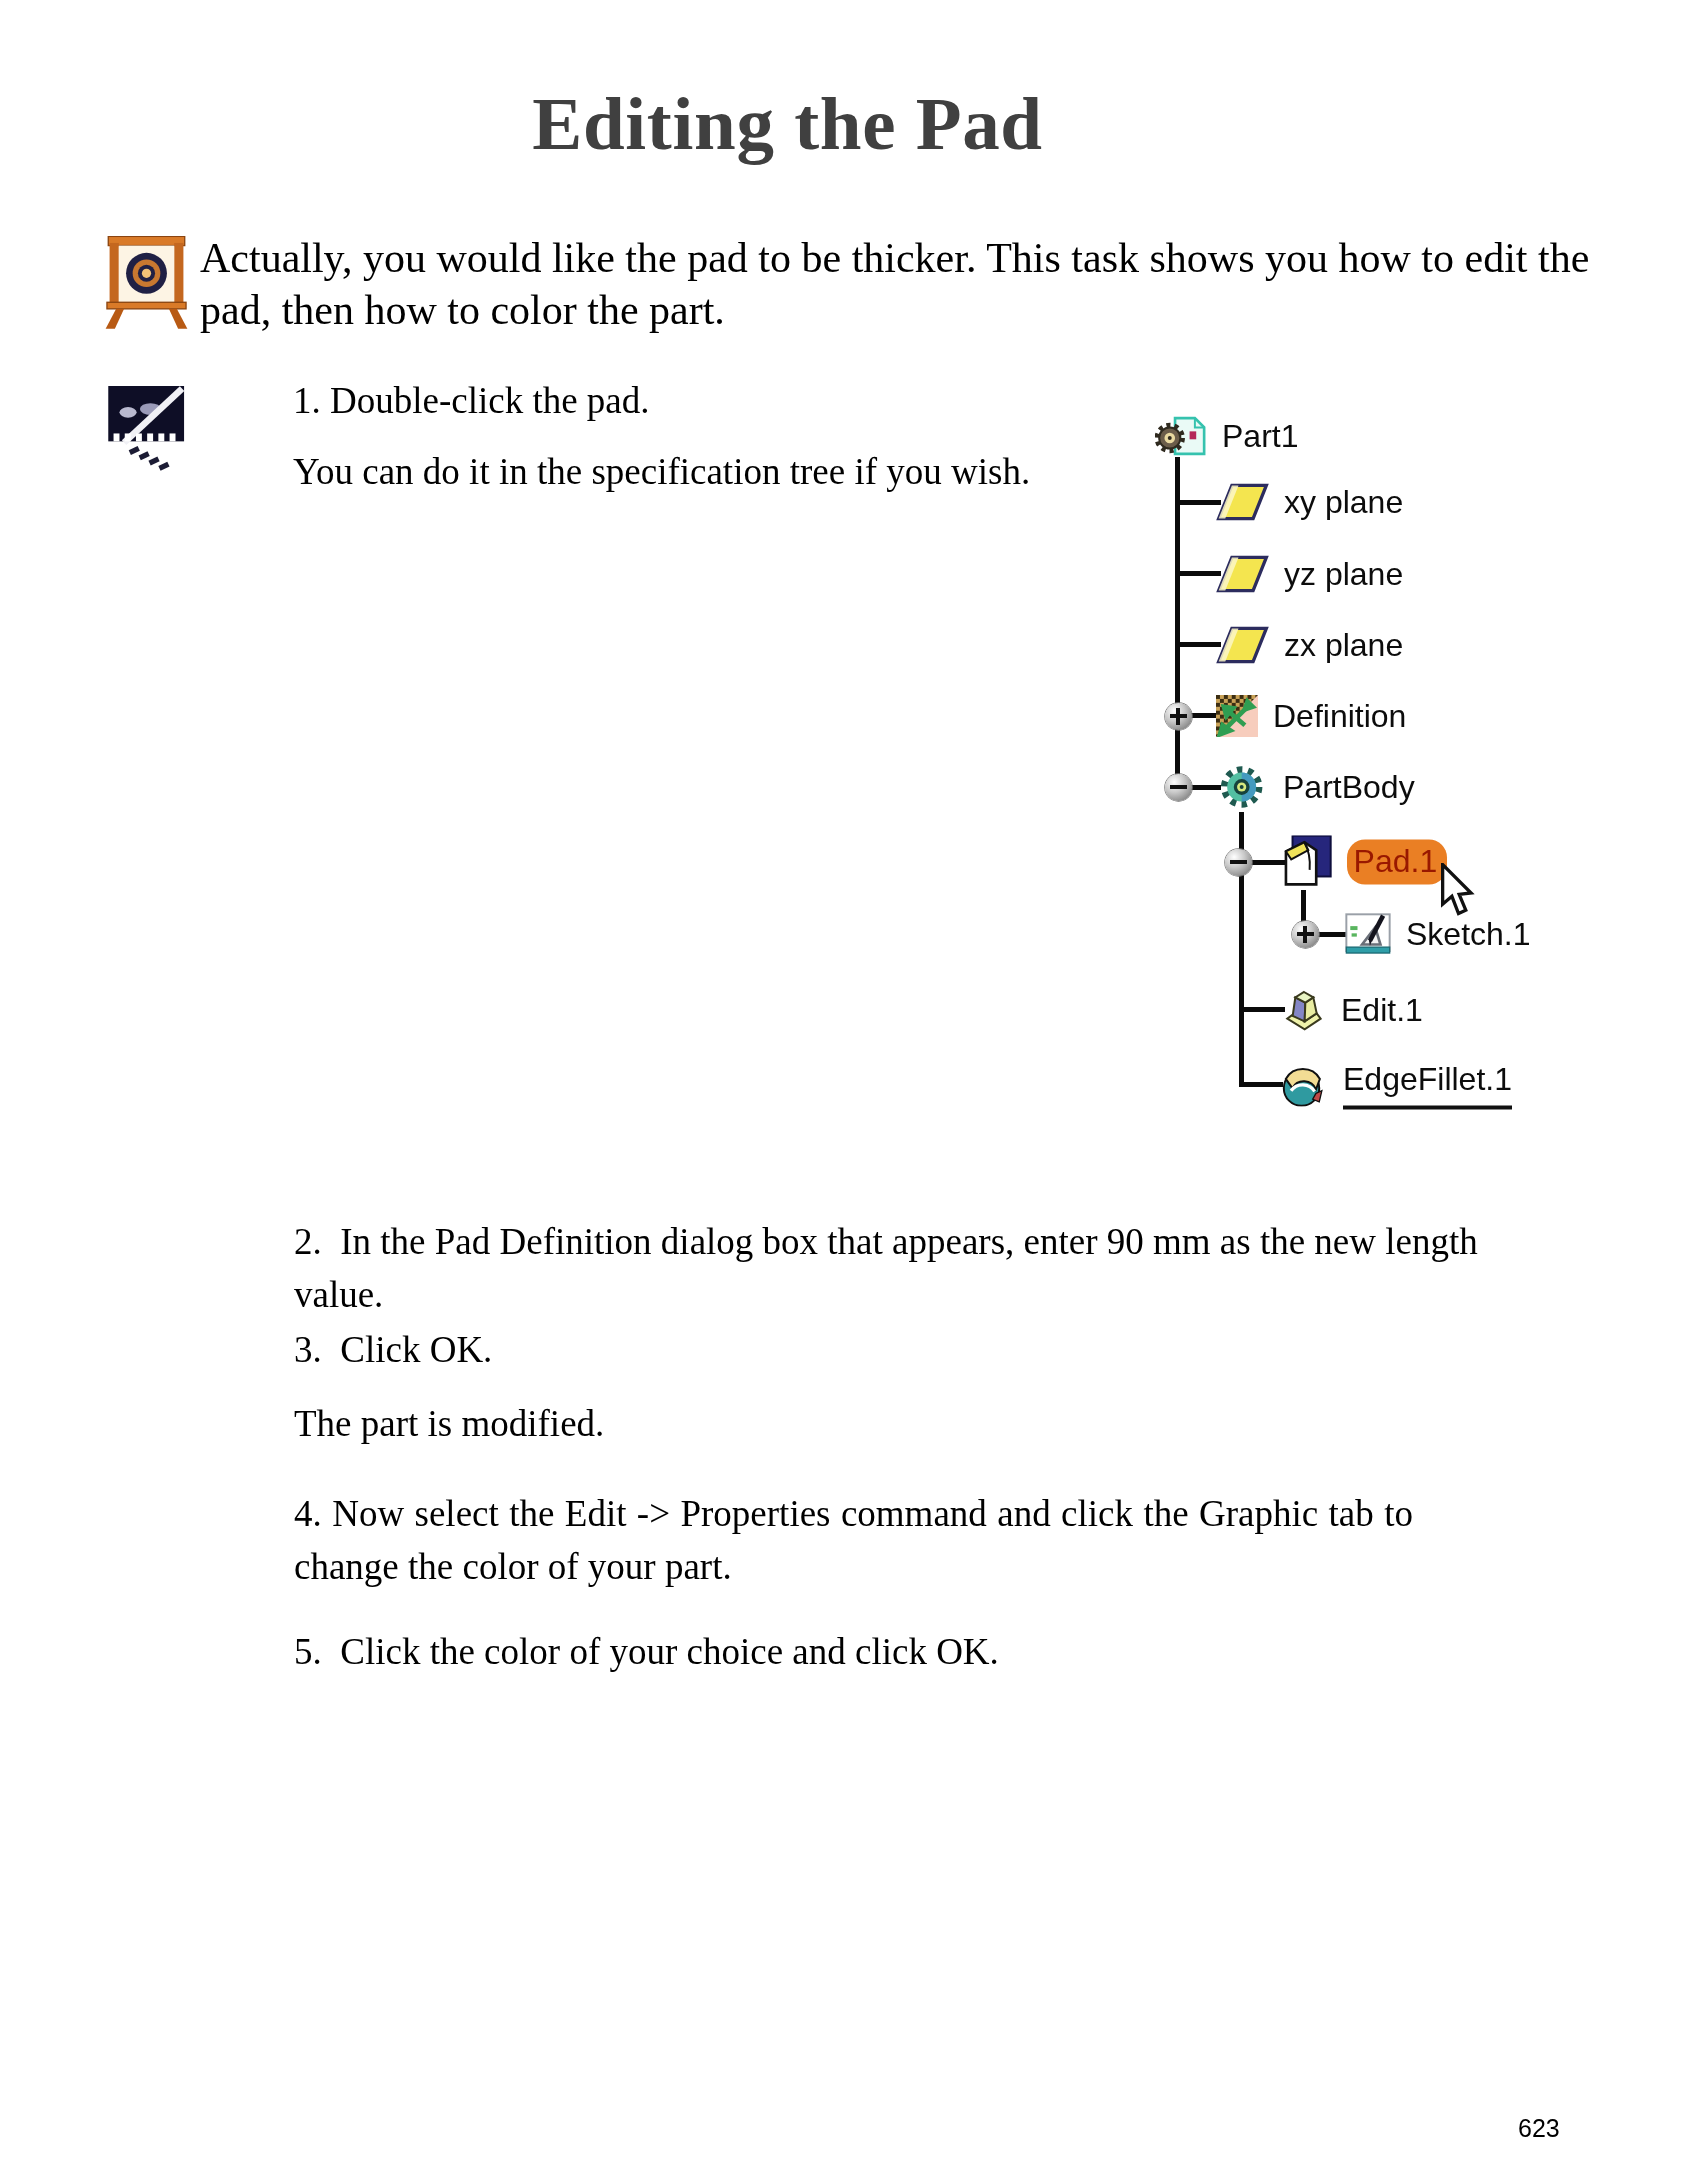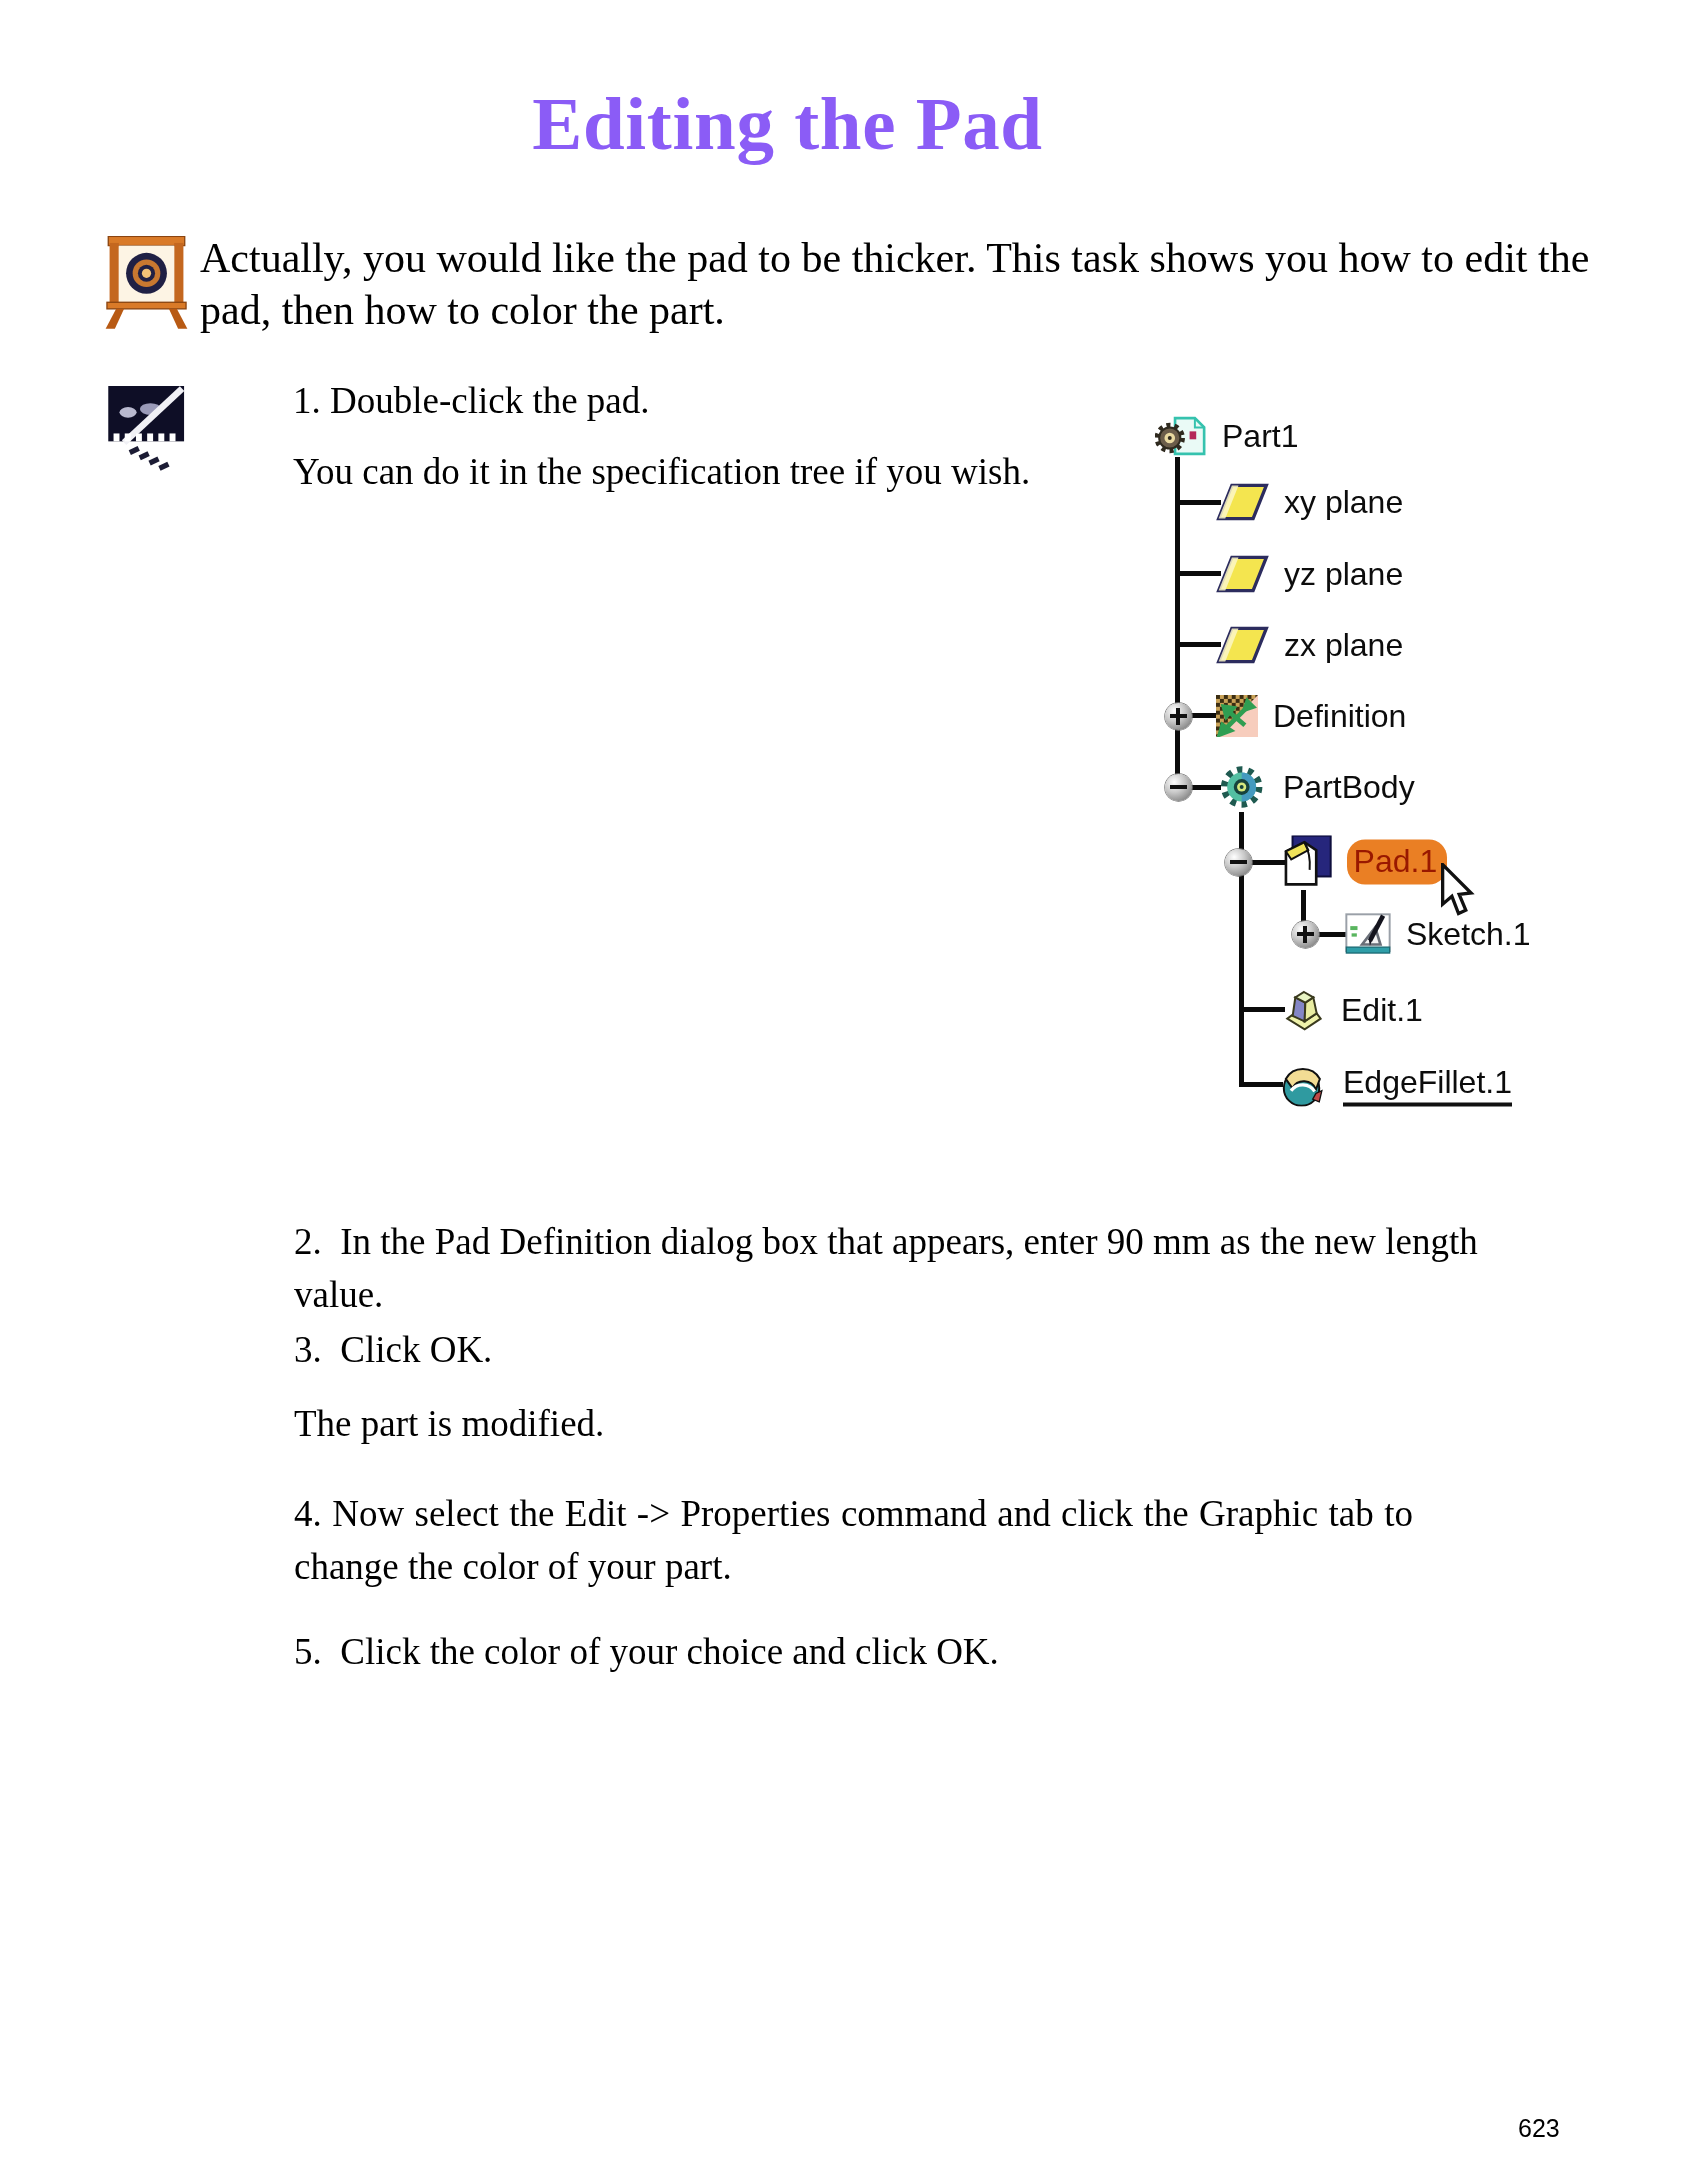--- a/index.html
+++ b/index.html
@@ -16,37 +16,37 @@
   
   .body-text{font-size:42px;line-height:52px;white-space:nowrap;}
   .step-text{font-size:37px;line-height:53px;white-space:nowrap;}
   .just{white-space:normal;text-align:justify;text-align-last:justify;width:1119px;}
   
   #tree{left:1125px;top:370px;width:543px;height:787px;font-family:"Liberation Sans",sans-serif;}
   .tline{position:absolute;background:#0b0b0b;}
   .trow{position:absolute;display:flex;align-items:center;gap:15px;transform:translateY(-50%);z-index:3;justify-content:space-between;}
   .tlabel{font-size:32px;color:#0c0c0c;letter-spacing:0px;}
   .tlabel.hl{background:#ea7f24;color:#991800;padding:2.6px 9.3px 5.3px 6.6px;border-radius:18px;}
-  .tlabel.ul{border-bottom:4.6px solid #111;padding-bottom:2px;}
+  .tlabel.ul{border-bottom:4.6px solid #111;padding-bottom:8px;}
   .expander{
     position:absolute;width:26.5px;height:26.5px;border-radius:50%;z-index:4;
     background:radial-gradient(circle at 34% 30%,#ffffff,#c9c9c9 40%,#7e7e7e 85%,#5d5d5d);
     box-shadow:0 0 0 0.7px #777;
   }
   .expander .hb{position:absolute;left:4.6px;top:11.2px;width:17px;height:4px;background:#111;}
   .expander .vb{position:absolute;left:11.2px;top:4.6px;width:4px;height:17px;background:#111;}
   
   #pageno{font-family:"Liberation Sans",sans-serif;font-size:25px;}
 </style>
 </head>
 <body>
 
 <div id="page">
 
-  <div id="title" class="abs" style="color:#8b5cf6">Editing the Pad</div>
+  <div id="title" class="abs" style="color:#404040">Editing the Pad</div>
 
   <svg class="abs" style="left:103px;top:236px" width="87" height="93" viewBox="0 0 132 140">
     <rect x="8" y="0" width="116" height="14" fill="#d97a28" stroke="#8a4410" stroke-width="2"></rect>
     <rect x="10" y="10" width="14" height="96" fill="#c4671f"></rect>
     <rect x="108" y="10" width="14" height="96" fill="#c4671f"></rect>
     <rect x="24" y="14" width="84" height="86" fill="#fdf4e4"></rect>
     <circle cx="66" cy="56" r="31" fill="#202044"></circle>
     <circle cx="66" cy="56" r="21" fill="#c87830"></circle>
     <circle cx="66" cy="56" r="13" fill="#202044"></circle>
     <circle cx="66" cy="56" r="7" fill="#f2c277"></circle>

